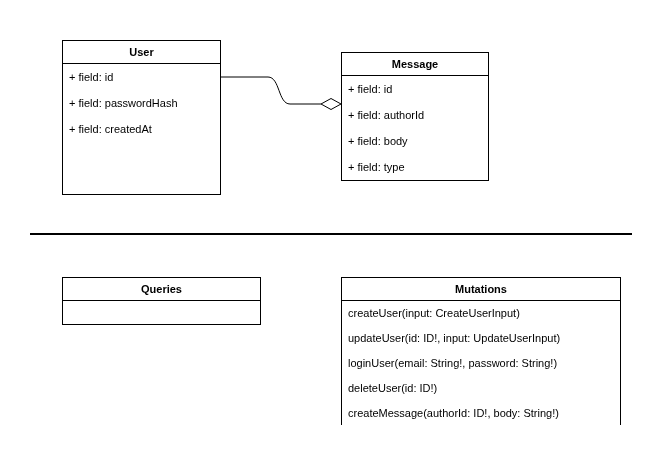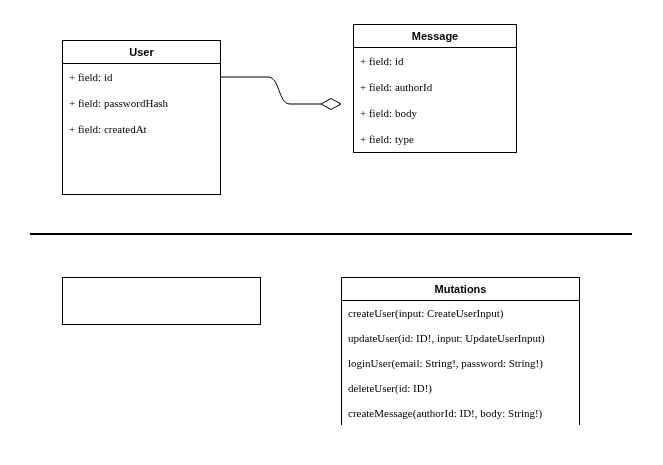--- a/index.html
+++ b/index.html
@@ -51,32 +51,31 @@
     box-sizing: border-box;
     height: 26px;
     line-height: 26px;
     padding-left: 6px;
     font-size: 11px;
     font-weight: normal;
     text-align: left;
     white-space: nowrap;
     overflow: hidden;
     background: #ffffff;
-    font-family: Liberation Serif, serif;
   }
   .uml-row.compact {
     height: 25px;
     line-height: 25px;
   }
 
   
   #box-user      { left: 62px;  top: 40px;  width: 159px; height: 155px; }
-  #box-message   { left: 341px; top: 24px;  width: 164px; height: 129px; margin-left: 12px; }
+  #box-message   { left: 341px; top: 52px;  width: 148px; height: 129px; }
   #box-queries   { left: 62px;  top: 277px; width: 199px; height: 48px;  }
-  #box-mutations { left: 341px; top: 277px; width: 239px; height: 148px; }
+  #box-mutations { left: 341px; top: 277px; width: 280px; height: 148px; }
 
   
   #connector-layer {
     position: absolute;
     left: 0;
     top: 0;
     width: 663px;
     height: 465px;
     pointer-events: none;
   }
@@ -119,20 +118,21 @@
     <div class="uml-title">Message</div>
     <div class="uml-rows">
       <div class="uml-row">+ field: id</div>
       <div class="uml-row">+ field: authorId</div>
       <div class="uml-row">+ field: body</div>
       <div class="uml-row">+ field: type</div>
     </div>
   </div>
 
   <div class="uml-box" id="box-queries">
+    <div class="uml-title">Queries</div>
   </div>
 
   <div class="uml-box" id="box-mutations">
     <div class="uml-title">Mutations</div>
     <div class="uml-rows">
       <div class="uml-row compact">createUser(input: CreateUserInput)</div>
       <div class="uml-row compact">updateUser(id: ID!, input: UpdateUserInput)</div>
       <div class="uml-row compact">loginUser(email: String!, password: String!)</div>
       <div class="uml-row compact">deleteUser(id: ID!)</div>
       <div class="uml-row compact">createMessage(authorId: ID!, body: String!)</div>

